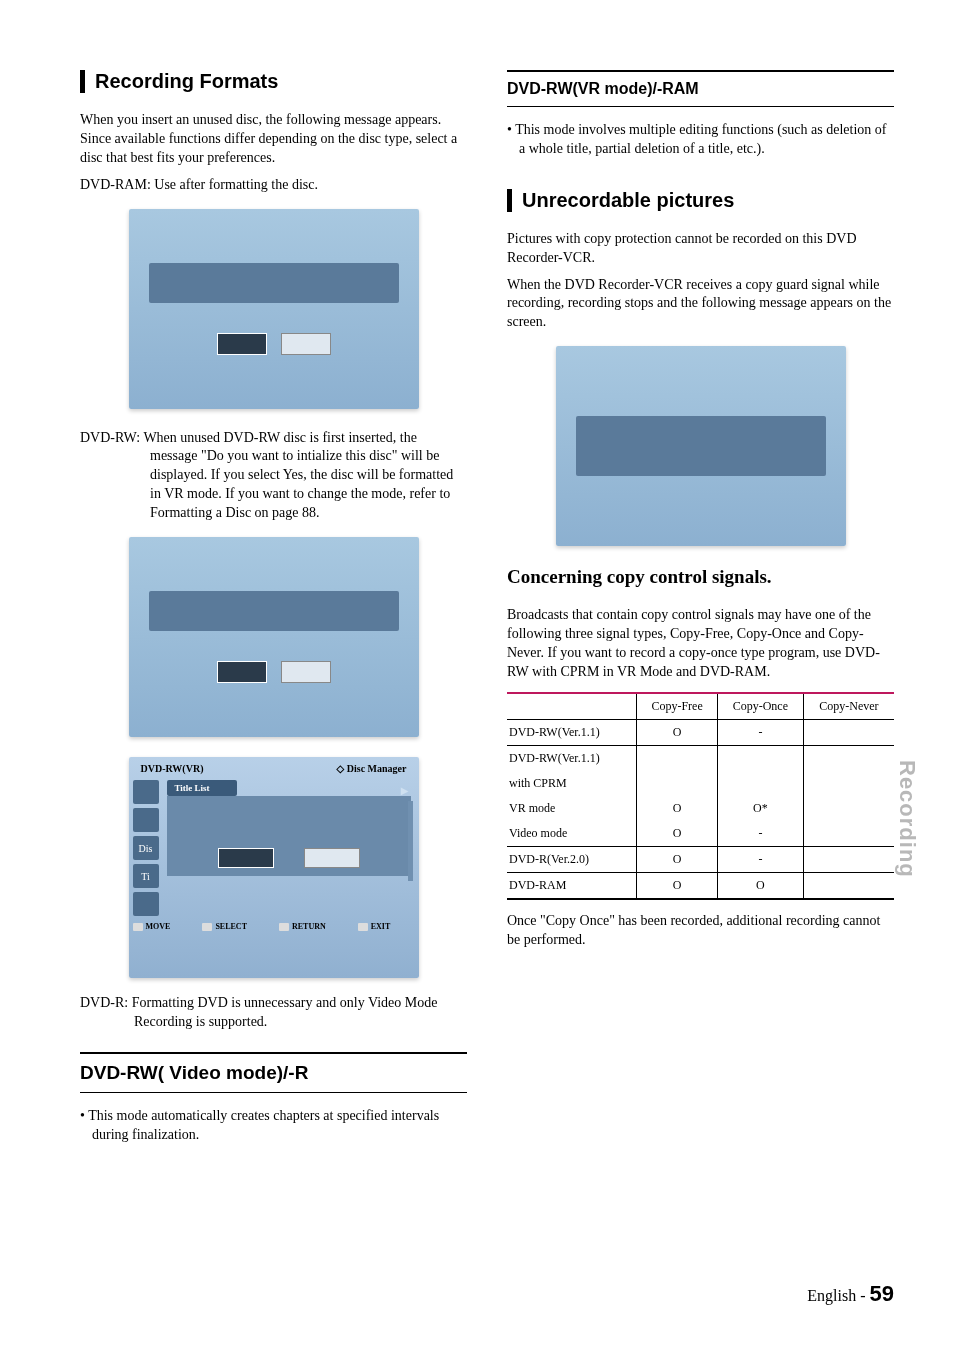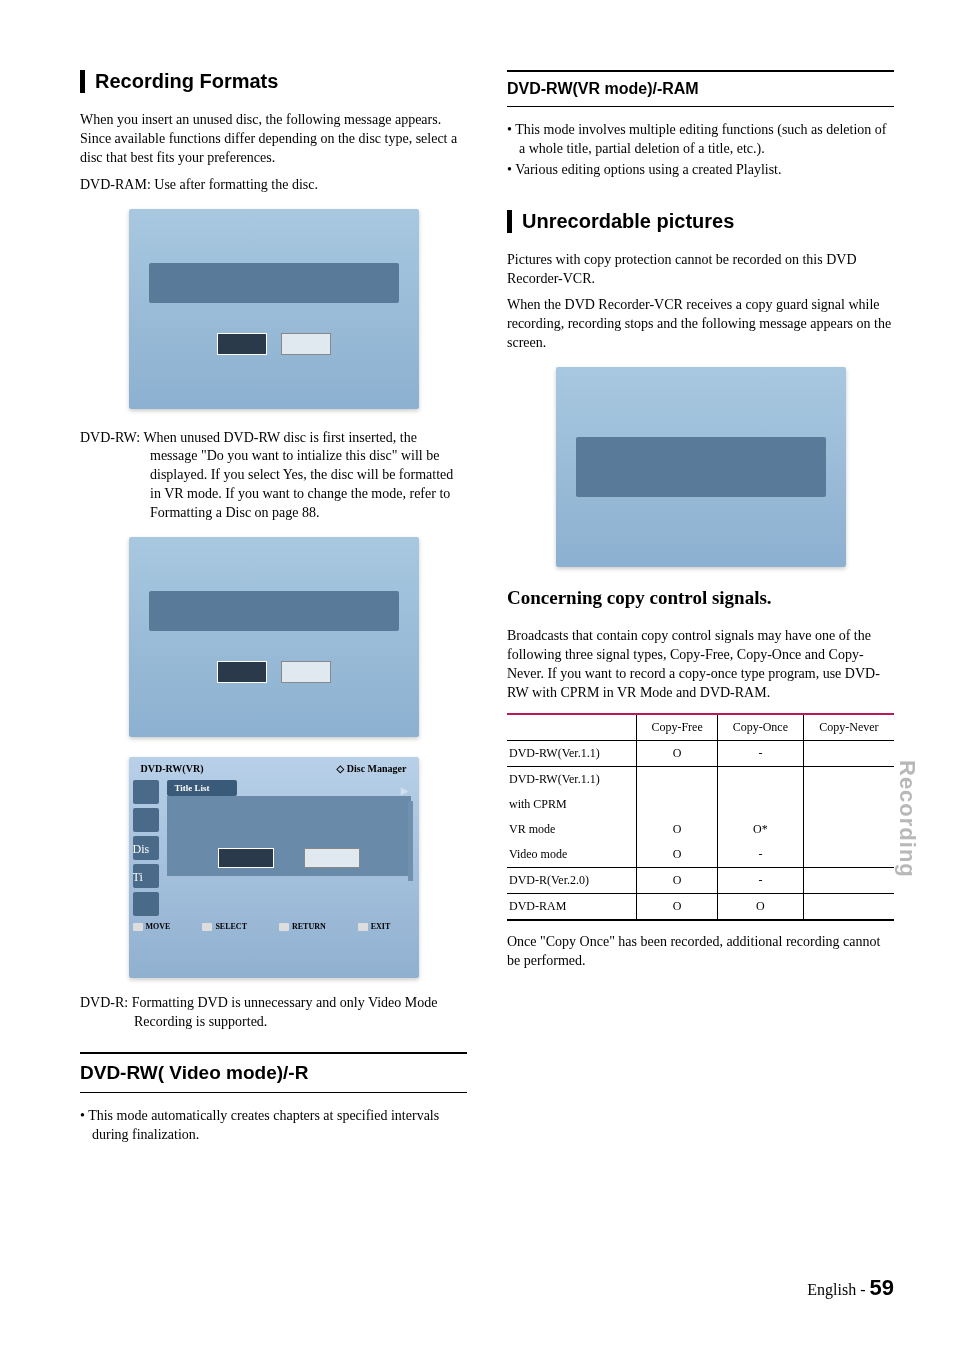--- a/index.html
+++ b/index.html
@@ -93,23 +93,23 @@
   .dm-side {
     width: 30px;
     display: flex;
     flex-direction: column;
     gap: 4px;
     padding-top: 4px;
   }
   .dm-icon {
     width: 26px;
     height: 26px;
-    font-size: 12px;
+    font-size: 10px;
     color: #fff;
-    text-align: left;
+    text-align: center;
     background: #4a6a8a;
     border-radius: 2px;
     overflow: hidden;
     line-height: 26px;
   }
   .dm-main {
     flex: 1;
     padding: 4px;
   }
   .dm-title-list {
@@ -234,21 +234,21 @@
     top: 760px;
     writing-mode: vertical-rl;
     font-family: Arial, Helvetica, sans-serif;
     font-weight: bold;
     font-size: 22px;
     color: #b8b8b8;
     letter-spacing: 1px;
   }
   .page-footer {
     position: absolute;
-    bottom: 48px;
+    bottom: 42px;
     right: 60px;
     font-size: 16px;
   }
   .page-footer .num {
     font-family: Arial, Helvetica, sans-serif;
     font-weight: bold;
     font-size: 22px;
   }
   .dm-arrow {
     position: absolute;
@@ -330,21 +330,20 @@
     <div class="subsection">DVD-RW( Video mode)/-R</div>
     <ul class="bullets">
       <li>This mode automatically creates chapters at specified intervals during finalization.</li>
     </ul>
   </div>
 
   <div class="col">
     <div class="subsection-right">DVD-RW(VR mode)/-RAM</div>
     <ul class="bullets">
       <li>This mode involves multiple editing functions (such as deletion of a whole title, partial deletion of a title, etc.).</li>
-      <li>Various editing options using a created Playlist.</li>
     </ul>
 
     <div class="section-title" style="margin-top:30px;">Unrecordable pictures</div>
     <p class="body-text">Pictures with copy protection cannot be recorded on this DVD Recorder-VCR.</p>
     <p class="body-text">When the DVD Recorder-VCR receives a copy guard signal while recording, recording stops and the following message appears on the screen.</p>
 
     <div class="screenshot-box">
       <div class="screenshot-inner" style="height:60px;margin-bottom:0;"></div>
     </div>
 

